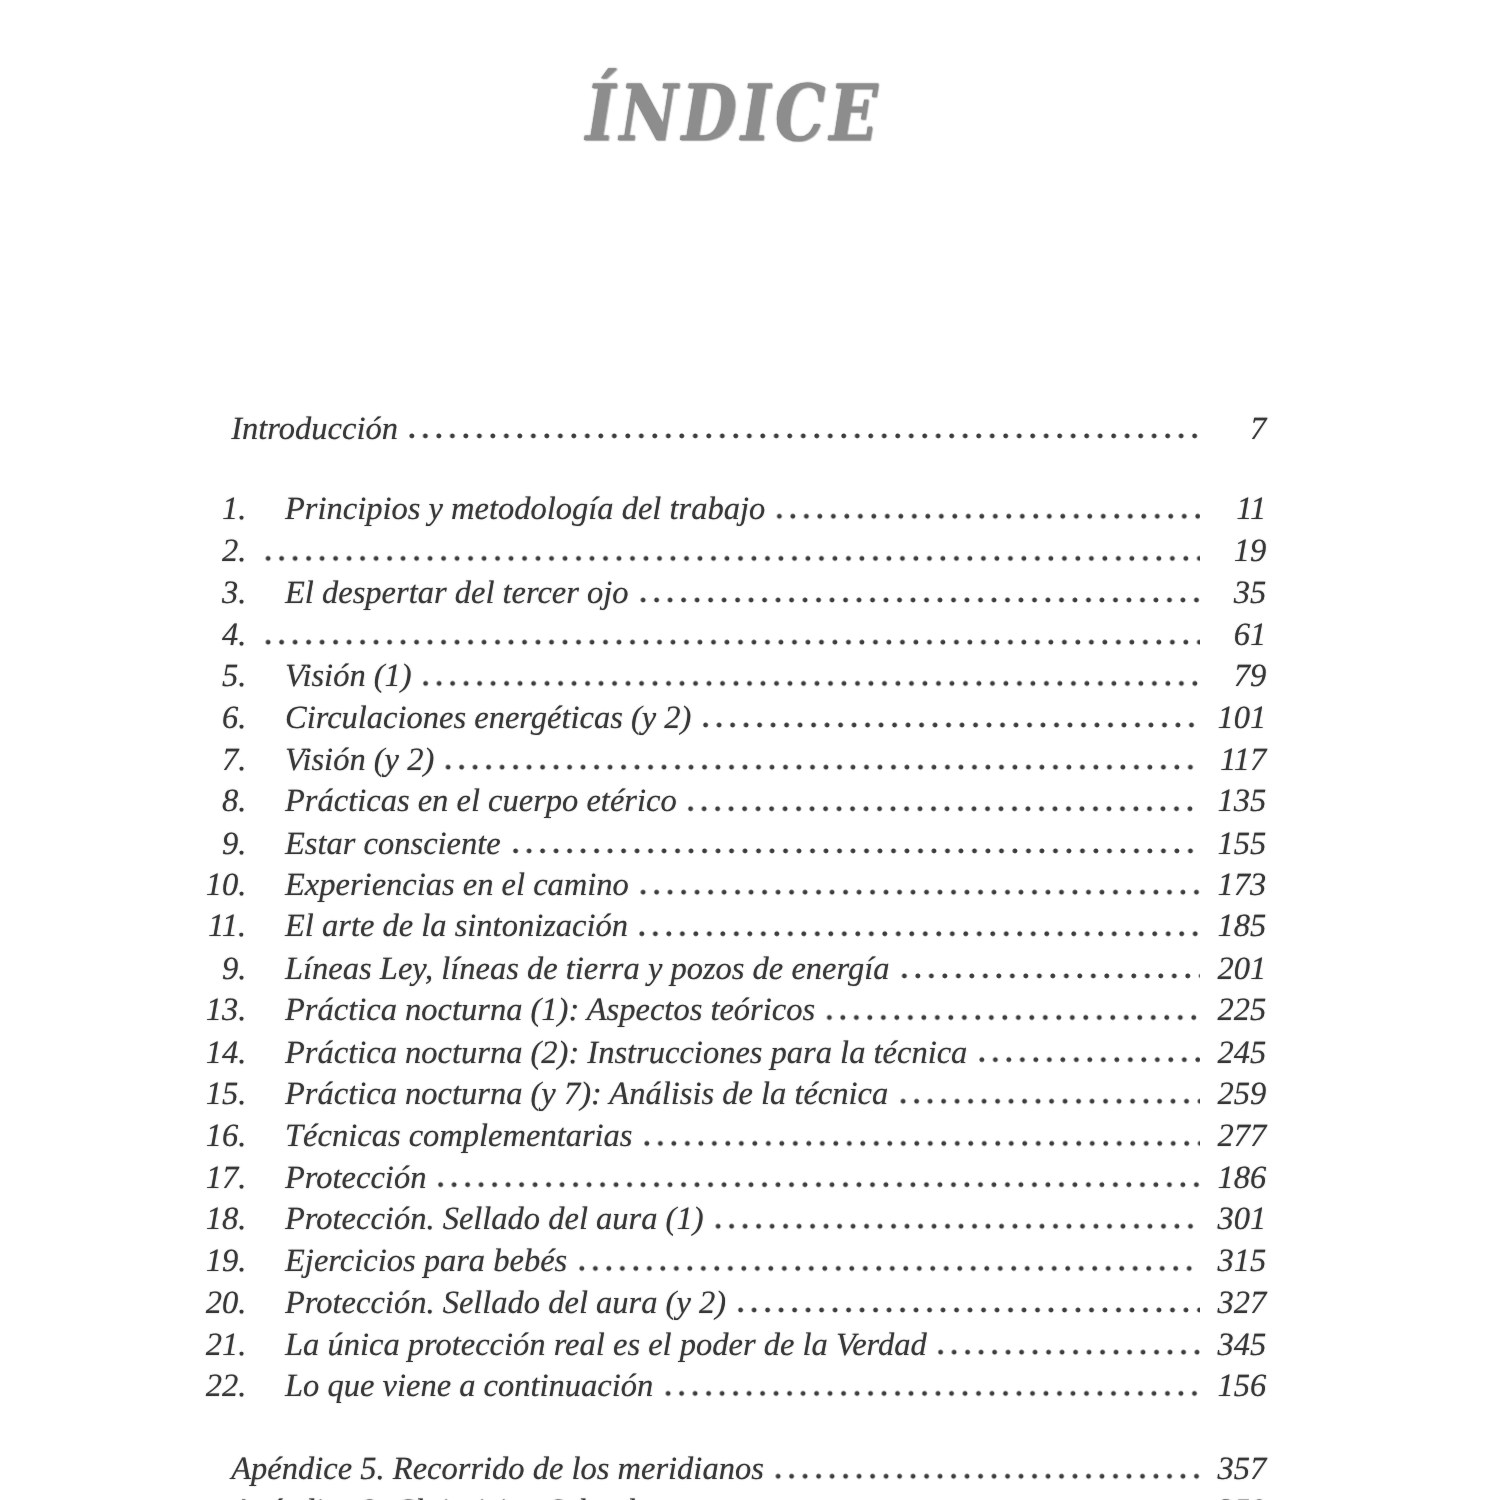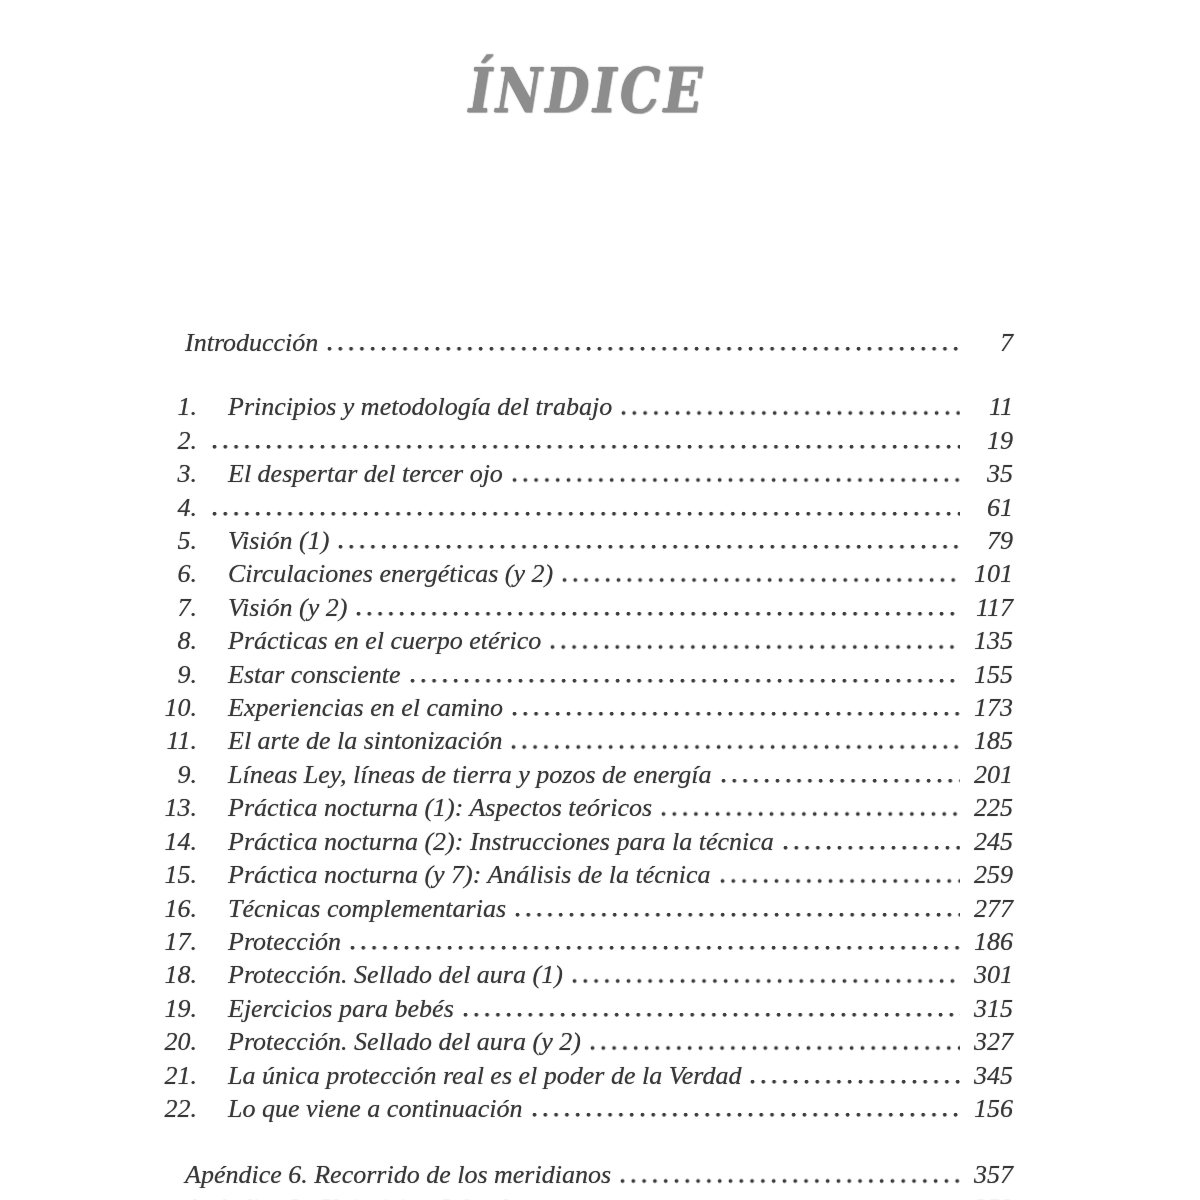--- a/index.html
+++ b/index.html
@@ -235,21 +235,21 @@
   <div class="row">
     <span class="num">22.</span>
     <span class="label">Lo que viene a continuación</span>
     <span class="leader"></span>
     <span class="pagenum">156</span>
   </div>
 </div>
     <div class="section section-appendices" id="appendices-section">
   <div class="row">
 
-    <span class="label">Apéndice 6. Recorrido de los meridianos</span>
+    <span class="label">Apéndice 5. Recorrido de los meridianos</span>
     <span class="leader"></span>
     <span class="pagenum">357</span>
   </div>
 
   <div class="row">
 
     <span class="label">Apéndice 2. Clairvision School</span>
     <span class="leader"></span>
     <span class="pagenum">359</span>
   </div>

